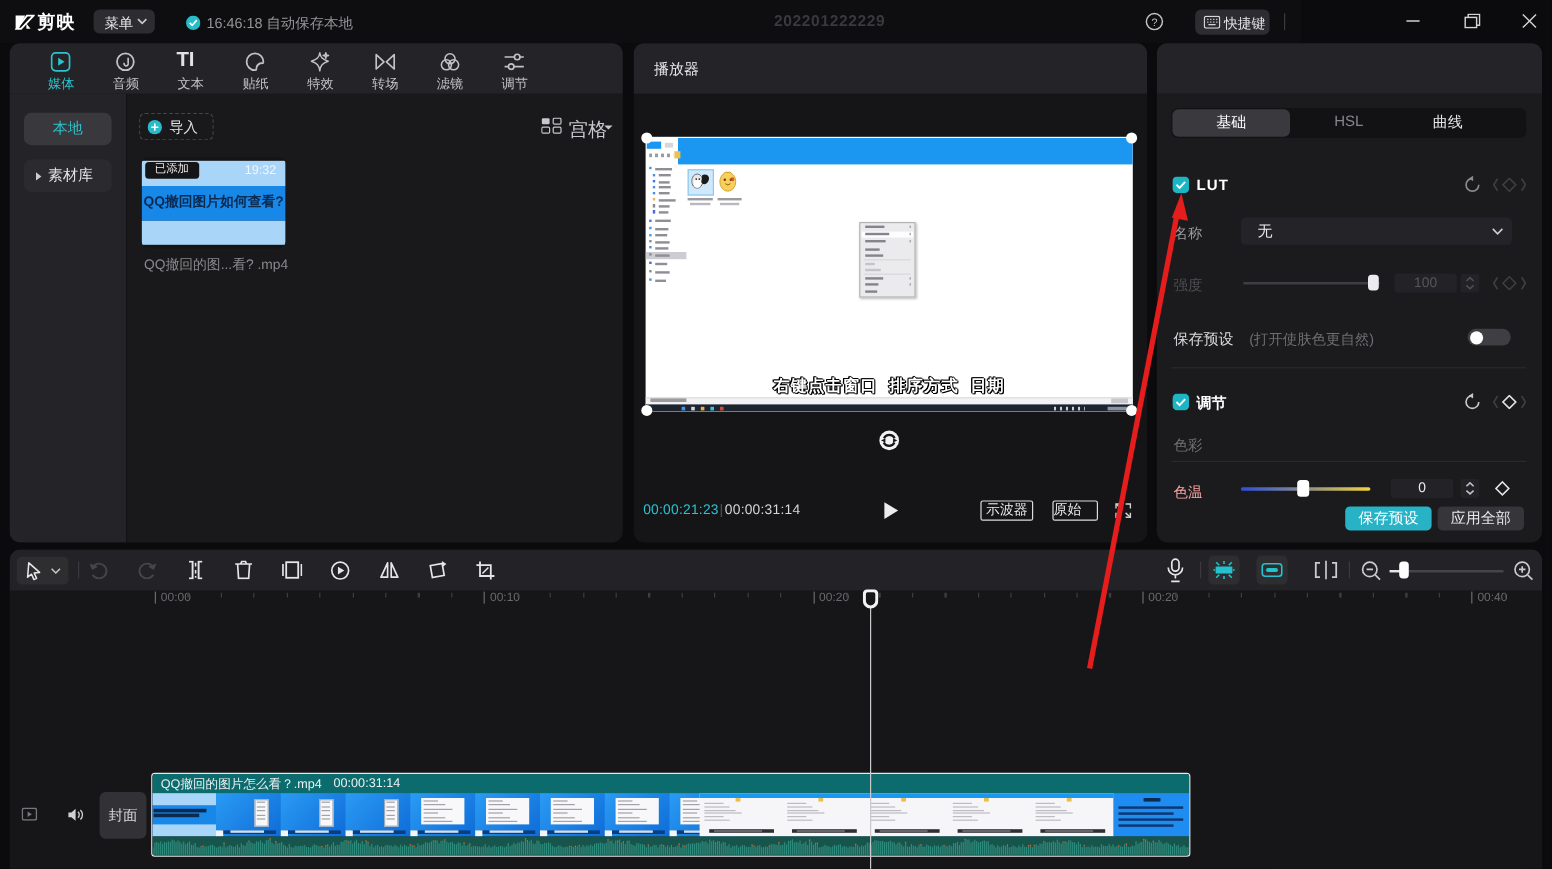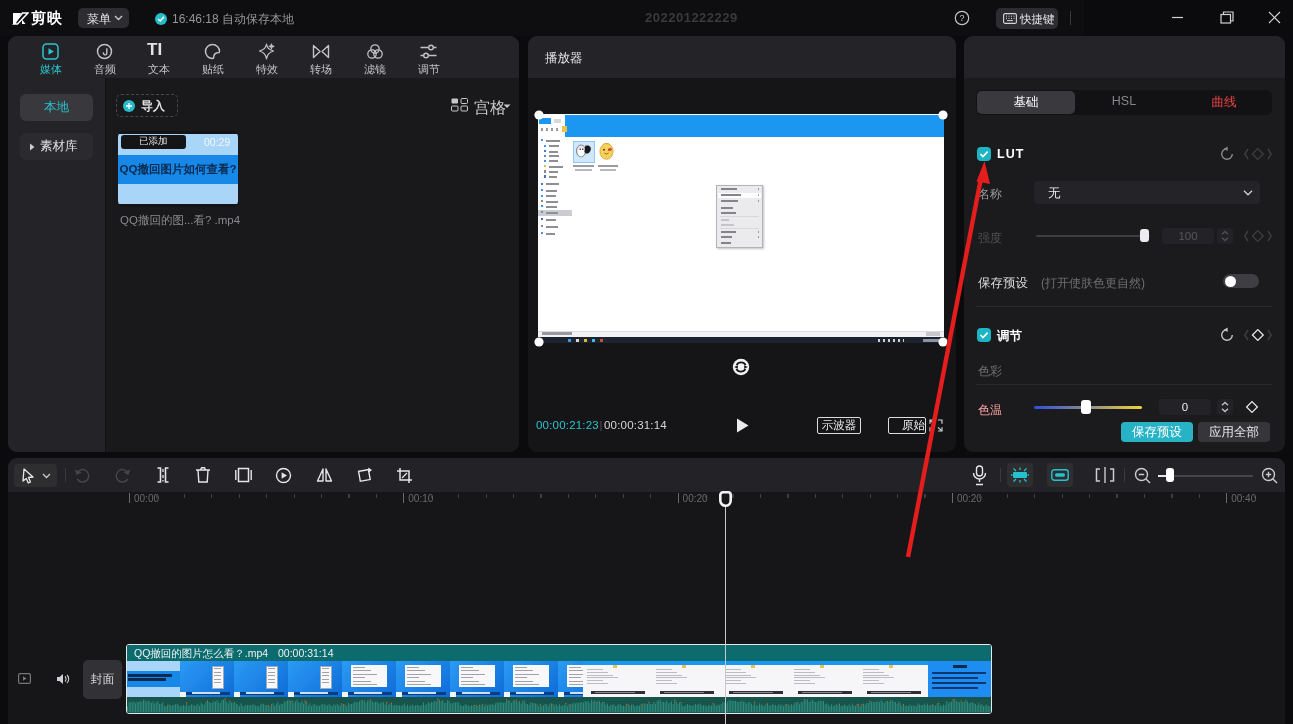--- a/index.html
+++ b/index.html
@@ -103,21 +103,21 @@
   </div>
 
   <div class="a" style="left:12px;top:58px;width:73px;height:27px;background:#39393d;border-radius:6px;text-align:center;line-height:27px;color:#2ac3ce;font-size:12.5px">本地</div>
   <div class="a" style="left:12px;top:97px;width:73px;height:27px;background:#2b2b2f;border-radius:6px;color:#e2e2e4;font-size:12.5px;line-height:27px;">
     <svg class="a" style="left:9px;top:10px" width="6" height="8" viewBox="0 0 6 8">
         <path d="M1 0.5 L5.5 4 L1 7.5 Z" fill="#caccce"></path>
       </svg>
     <span style="margin-left:20px">素材库</span>
   </div>
 
-  <div class="a" style="left:108px;top:58px;width:60px;height:21px;border:1px dashed #47474b;border-radius:5px;font-weight:bold;">
+  <div class="a" style="left:108px;top:58px;width:60px;height:21px;border:1px dashed #47474b;border-radius:5px;">
     <svg class="a" style="left:6px;top:4.5px" width="12" height="12" viewBox="0 0 12 12">
         <circle cx="6" cy="6" r="6" fill="#27bcc8"></circle>
         <path d="M6 3 V9 M3 6 H9" stroke="#fff" stroke-width="1.3"></path>
       </svg>
     <span class="a" style="left:24px;top:3px;color:#e2e2e4;font-size:12px">导入</span>
   </div>
 
   <svg class="a" style="left:443px;top:62px" width="18" height="14" viewBox="0 0 18 14">
       <rect x="0.5" y="0.5" width="6.5" height="5" rx="1" fill="#c8c8cc"></rect>
       <rect x="10" y="0.5" width="6.5" height="5" rx="1" stroke="#c8c8cc" fill="none"></rect>
@@ -126,22 +126,22 @@
     </svg>
   <div class="a" style="left:466px;top:62px;color:#c8c8cc;font-size:16px">宫格</div>
   <svg class="a" style="left:495px;top:68px" width="8" height="5" viewBox="0 0 8 5">
       <path d="M0.5 0.5 L4 4 L7.5 0.5 Z" fill="#c8c8cc"></path>
     </svg>
 
   <div class="a" style="left:110px;top:95px;width:120px;height:76px;background:#141416;border-radius:6px;overflow:hidden">
     <div class="a" style="left:0;top:3px;width:120px;height:21px;background:#a9d5f8"></div>
     <div class="a" style="left:0;top:24px;width:120px;height:29px;background:#1787e8;color:#0a2a50;font-weight:bold;font-size:11.5px;text-align:center;line-height:29px;white-space:nowrap">QQ撤回图片如何查看?</div>
     <div class="a" style="left:0;top:53px;width:120px;height:20px;background:#a9d5f8"></div>
-    <div class="a" style="left:3px;top:4px;background:#151517;border-radius:3px;color:#e8e8ea;font-size:9.5px;line-height:12.5px;padding:0 18px 1px">已添加</div>
-    <div class="a" style="left:86px;top:5px;color:#eef6ff;font-size:10.5px;">00:29</div>
+    <div class="a" style="left:3px;top:4px;background:#151517;border-radius:3px;color:#e8e8ea;font-size:9.5px;line-height:12.5px;padding:0 8px 1px">已添加</div>
+    <div class="a" style="left:86px;top:5px;color:#eef6ff;font-size:10.5px;">19:32</div>
   </div>
   <div class="a" style="left:112px;top:177px;color:#8a8a8e;font-size:11.5px">QQ撤回的图...看? .mp4</div>
 </div>
 
 <div class="panel" style="left:528px;top:36px;width:428px;height:416px;background:#151517;">
   <div class="phead"></div>
   <div class="a" style="left:17px;top:14px;color:#e8e8ea;font-size:12.5px">播放器</div>
 
   <div class="a" id="video" style="left:10px;top:78px;width:406px;height:229px;background:#fff;overflow:hidden">
 
@@ -225,20 +225,21 @@
         <div class="a" style="left: 4px; top: 33px; width: 8px; height: 1.8px; background: rgb(196, 196, 202);"></div>
         <div class="a" style="left: 4px; top: 38px; width: 13px; height: 1.8px; background: rgb(196, 196, 202);"></div>
         <div class="a" style="left: 3px; top: 42px; width: 39px; height: 1px; background: rgb(216, 216, 220);"></div>
         <div class="a" style="left: 4px; top: 45px; width: 15px; height: 1.8px; background: rgb(132, 132, 140);"></div>
         <div class="a" style="left: 40.5px; top: 45px; width: 1.6px; height: 1.8px; background: rgb(154, 154, 160);"></div>
         <div class="a" style="left: 4px; top: 50px; width: 11px; height: 1.8px; background: rgb(132, 132, 140);"></div>
         <div class="a" style="left: 40.5px; top: 50px; width: 1.6px; height: 1.8px; background: rgb(154, 154, 160);"></div>
         <div class="a" style="left: 4px; top: 56px; width: 10px; height: 1.8px; background: rgb(132, 132, 140);"></div>
       </div>
 
+    <div class="a" style="left:0;top:199px;width:406px;text-align:center;color:#fff;font-weight:bold;font-size:13.5px;letter-spacing:1px;text-shadow:-1px 0 #000,1px 0 #000,0 -1px #000,0 1px #000,1px 1px #000,-1px -1px #000">右键点击窗口&nbsp;&nbsp;排序方式&nbsp;&nbsp;日期</div>
 
     <div class="a" style="left:0;top:217px;width:406px;height:6px;background:#f2f2f4;border-top:1px solid #dcdcde"></div>
     <div class="a" style="left:4px;top:218px;width:30px;height:3px;background:#9a9aa0"></div>
     <div class="a" style="left:388px;top:218px;width:14px;height:4px;background:#c8c8cc"></div>
     <div class="a" style="left:0;top:223px;width:406px;height:6px;background:#1c2430" id="taskbar">
       <div class="a" style="left:30px;top:1.5px;width:3px;height:3px;background:#3a9af0"></div>
       <div class="a" style="left:38px;top:1.5px;width:3px;height:3px;background:#d8d8da"></div>
       <div class="a" style="left:46px;top:1.5px;width:3px;height:3px;background:#e8b43a"></div>
       <div class="a" style="left:54px;top:1.5px;width:3px;height:3px;background:#3ac0e8"></div>
       <div class="a" style="left:62px;top:1.5px;width:3px;height:3px;background:#d04a3a"></div>
@@ -262,34 +263,34 @@
     <polygon points="15.8,9 12.2,7.2 12.2,10.8" fill="#17171a"></polygon>
   </svg>
 
   <div class="a" style="left:8px;top:383px;color:#2ac3ce;font-size:11.5px;letter-spacing:0.2px">00:00:21:23</div>
   <div class="a" style="left:71.5px;top:383px;color:#55555a;font-size:11.5px">|</div>
   <div class="a" style="left:76px;top:383px;color:#d6d6d8;font-size:11.5px;letter-spacing:0.2px">00:00:31:14</div>
   <svg class="a" style="left:208px;top:382px" width="13" height="15" viewBox="0 0 13 15">
       <path d="M1 0.5 L12.5 7.5 L1 14.5 Z" fill="#ececee"></path>
     </svg>
   <div class="a" style="left:289px;top:381px;width:42px;height:15px;border:1.2px solid #dcdcde;border-radius:2px;color:#ececee;font-size:11.5px;text-align:center;line-height:15px">示波器</div>
-  <div class="a" style="left:360px;top:381px;width:36px;height:15px;border:1.2px solid #dcdcde;border-radius:2px;color:#ececee;font-size:11.5px;text-align:right;line-height:15px">原始</div>
+  <div class="a" style="left:349px;top:381px;width:36px;height:15px;border:1.2px solid #dcdcde;border-radius:2px;color:#ececee;font-size:11.5px;text-align:left;line-height:15px">原始</div>
   <svg class="a" style="left:401px;top:383px" width="14" height="13" viewBox="0 0 14 13">
       <path d="M5 1 H1 V4.7 M9 1 H13 V4.7 M5 12 H1 V8.3 M9 12 H13 V8.3" stroke="#d2d2d4" stroke-width="1.2" fill="none"></path>
       <path d="M1.2 1.2 L5 4.6 M12.8 11.8 L9 8.4" stroke="#d2d2d4" stroke-width="1.2"></path>
     </svg>
 </div>
 
 <div class="panel" style="left:964px;top:36px;width:321px;height:416px;background:#1b1b1d;">
   <div class="phead"></div>
 
   <div class="a" style="left:12px;top:54px;width:296px;height:25px;background:#121214;border-radius:6px;">
     <div class="a" style="left:1px;top:1px;width:98px;height:23px;background:#3a3a3e;border-radius:5px;color:#fff;font-size:12.5px;text-align:center;line-height:23px">基础</div>
     <div class="a" style="left:118px;top:4px;width:60px;color:#85858a;font-size:12.5px;text-align:center">HSL</div>
-    <div class="a" style="left:218px;top:4px;width:60px;color:#ef4444;font-size:12.5px;text-align:center">曲线</div>
+    <div class="a" style="left:218px;top:4px;width:60px;color:#e5e5e5;font-size:12.5px;text-align:left">曲线</div>
   </div>
   <div id="rcontent">
 
     <svg class="a" style="left:13px;top:111px" width="14" height="14" viewBox="0 0 14 14">
         <rect width="14" height="14" rx="4" fill="#1db5c3"></rect>
         <path d="M3.4 7 L6 9.6 L10.6 4.6" stroke="#fff" stroke-width="1.6" fill="none"></path>
       </svg>
     <div class="a" style="left:33px;top:111px;color:#fff;font-size:12.5px;font-weight:bold;letter-spacing:1px">LUT</div>
     <svg class="a" style="left:255px;top:110px" width="16" height="16" viewBox="0 0 16 16">
         <path d="M8 2.7 A5.3 5.3 0 1 0 13.3 8" fill="none" stroke="#8a8a8e" stroke-width="1.4"></path>

